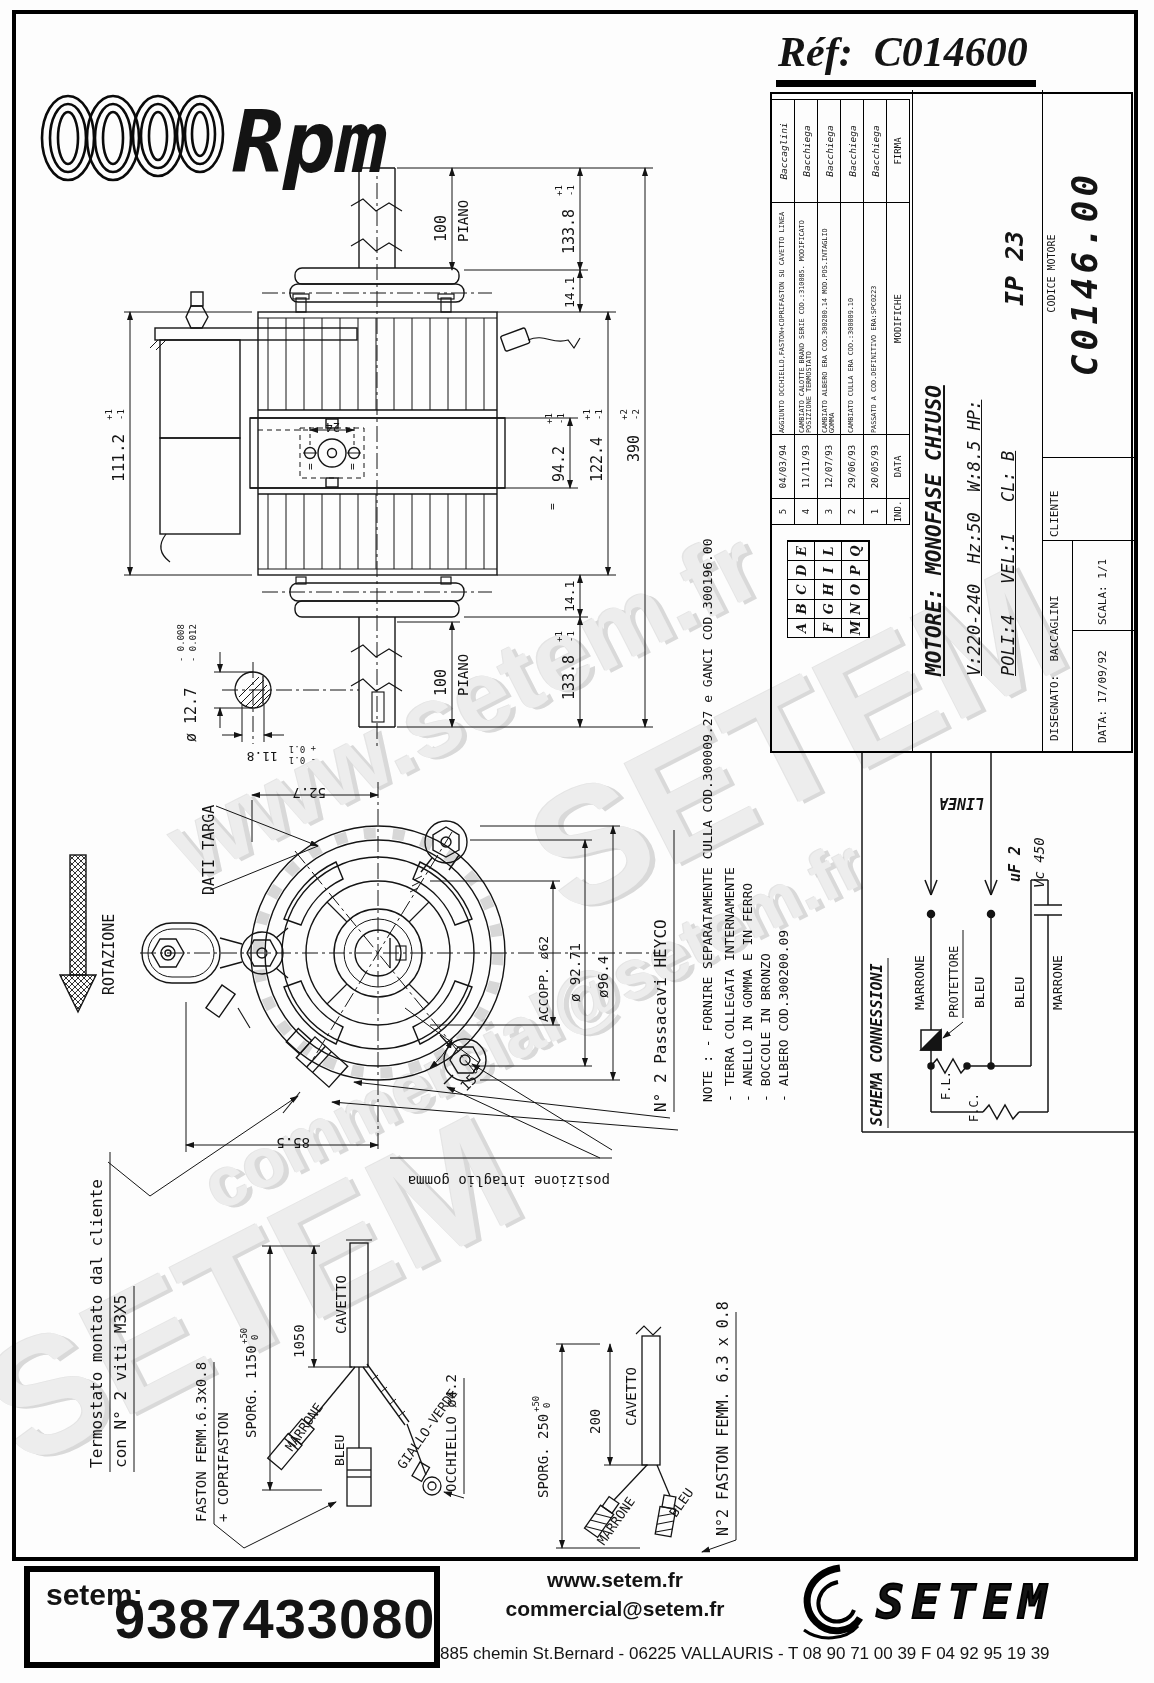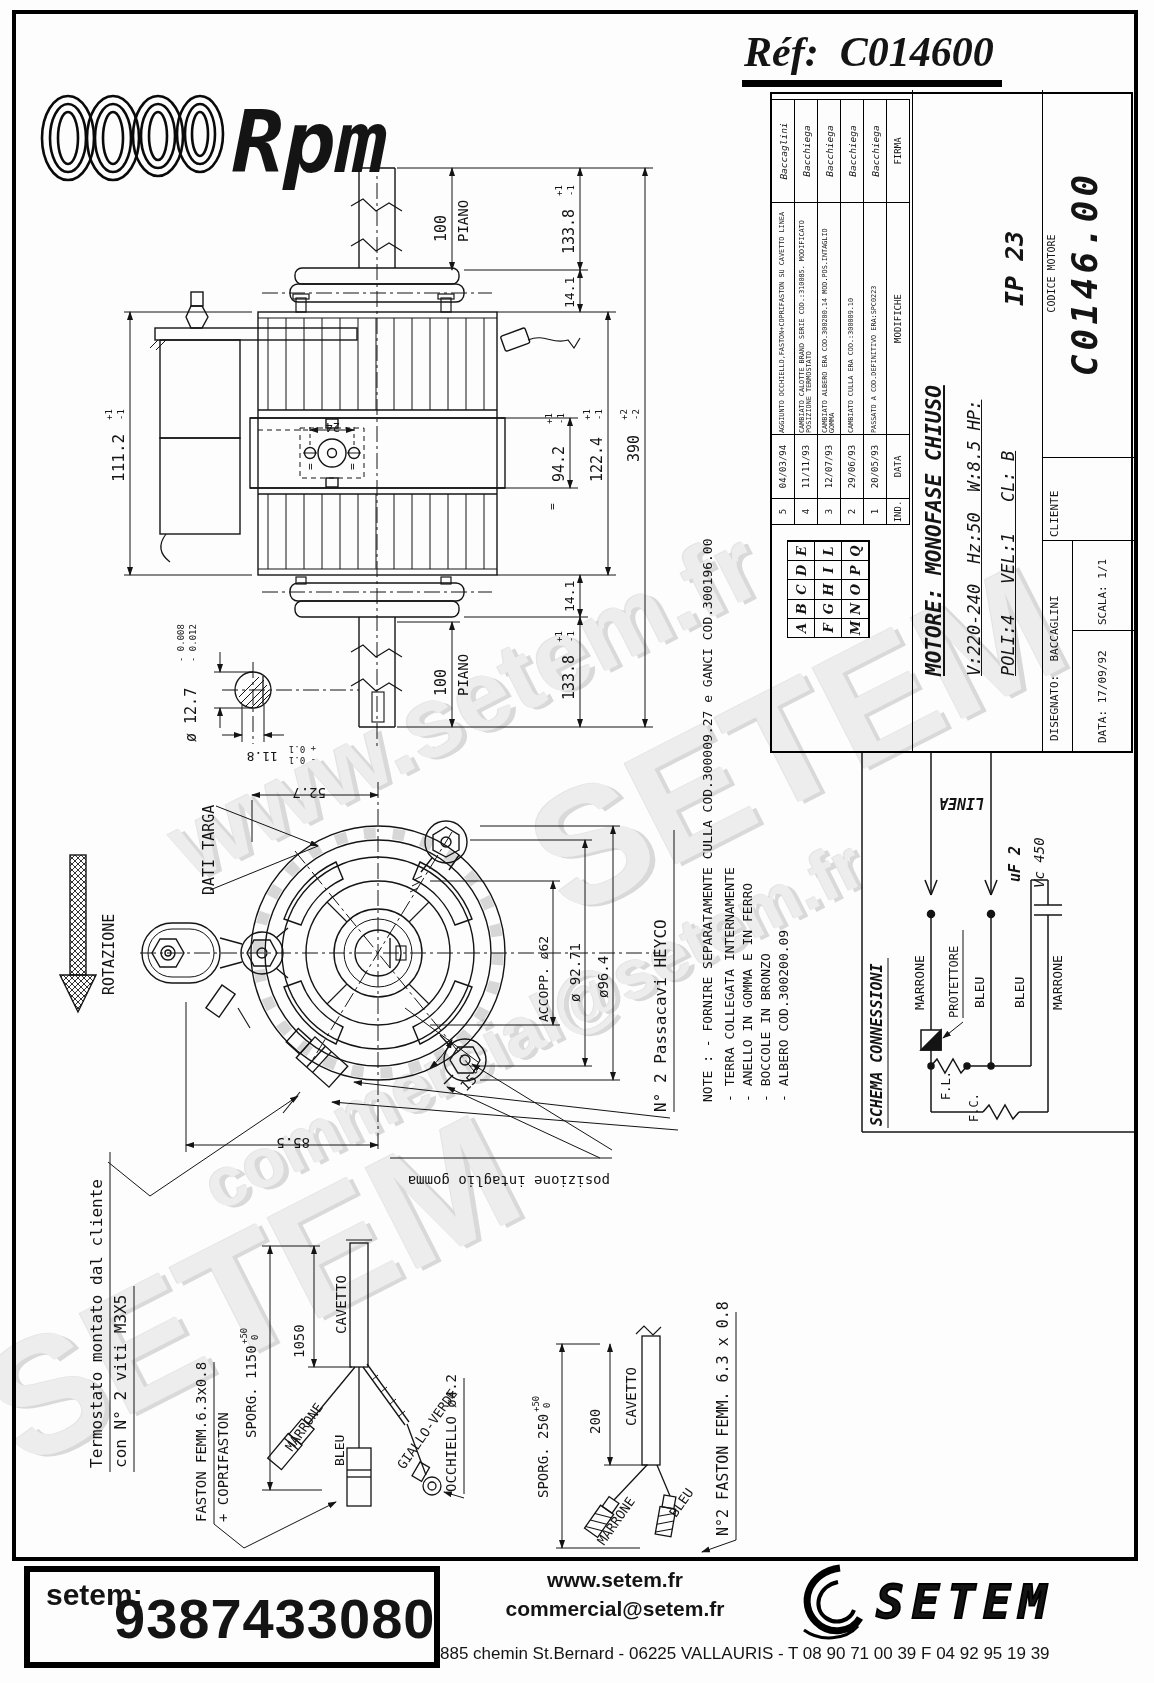--- a/index.html
+++ b/index.html
@@ -3,21 +3,21 @@
 <meta charset="utf-8">
 <style>
   html,body{margin:0;padding:0;background:#888;}
   .sheet{position:relative;width:1154px;height:1683px;background:#fdfdfd;overflow:hidden;
          font-family:"DejaVu Sans Mono",monospace;color:#141414;}
   .frame{position:absolute;left:12px;top:10px;width:1118px;height:1543px;border:4px solid #000;z-index:2;}
   
   .wm{position:absolute;font-family:"Liberation Sans",sans-serif;font-weight:bold;color:#ededed;
       text-shadow:4px 4px 0 #d9d9d9,-1px -1px 0 #e4e4e4;transform-origin:0 0;white-space:nowrap;z-index:1;}
   
-  .hdr-ref{position:absolute;left:742px;top:28px;z-index:4;font-family:"Liberation Serif",serif;
+  .hdr-ref{position:absolute;left:776px;top:28px;z-index:4;font-family:"Liberation Serif",serif;
            font-style:italic;font-weight:bold;font-size:42px;border-bottom:7px solid #000;
            padding:0 8px 4px 2px;white-space:pre;}
   
   svg.draw{position:absolute;left:0;top:0;z-index:3;}
   svg text{fill:#141414;font-family:"DejaVu Sans Mono",monospace;}
   
   .tb{position:absolute;left:770px;top:753px;width:661px;height:363px;transform:rotate(-90deg);
       transform-origin:0 0;border:2px solid #000;z-index:4;box-sizing:border-box;background:transparent;}
   .tb .c{position:absolute;box-sizing:border-box;}
   .tb-rev{position:absolute;left:226px;top:0;width:424px;display:grid;

